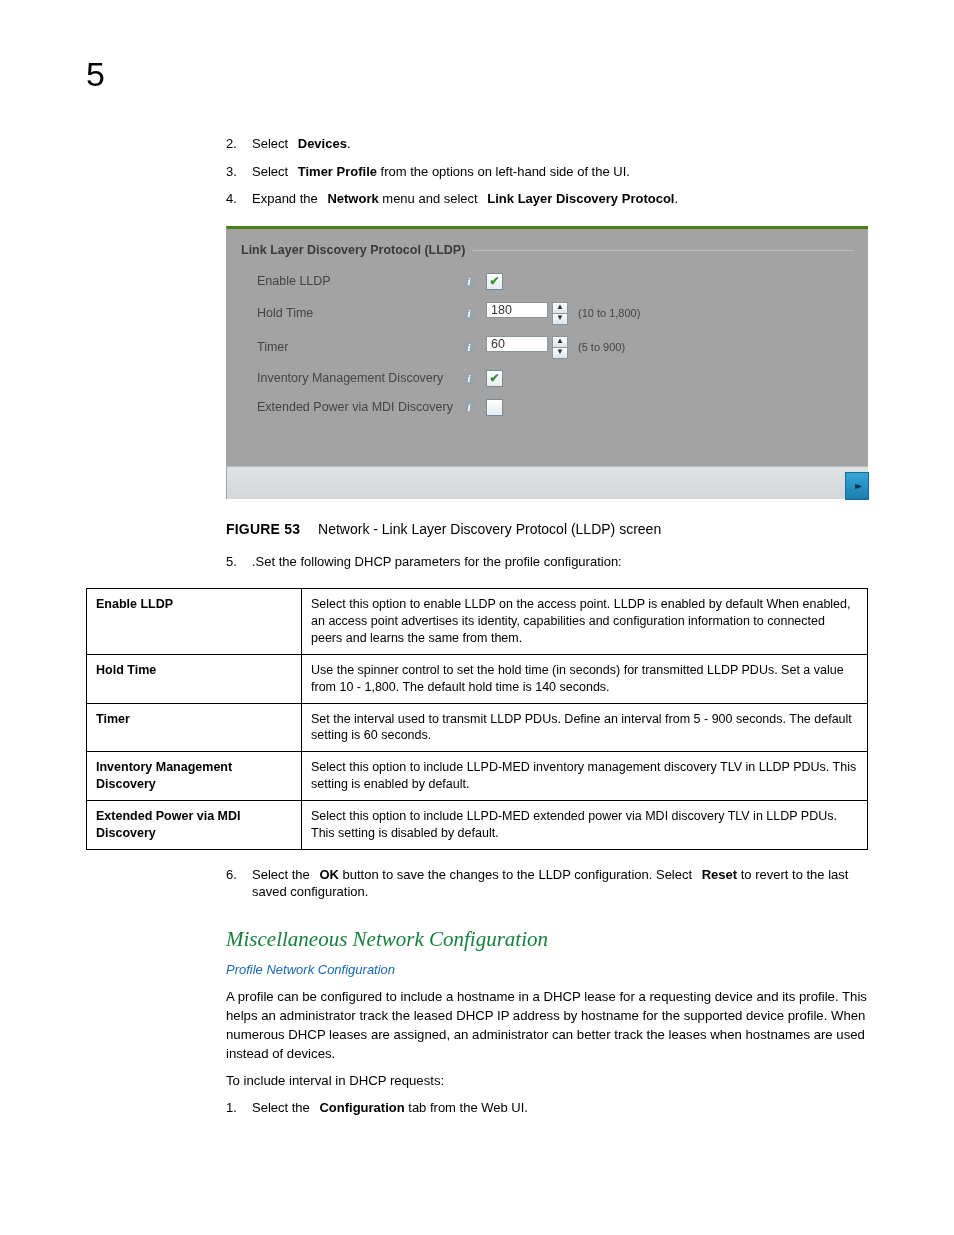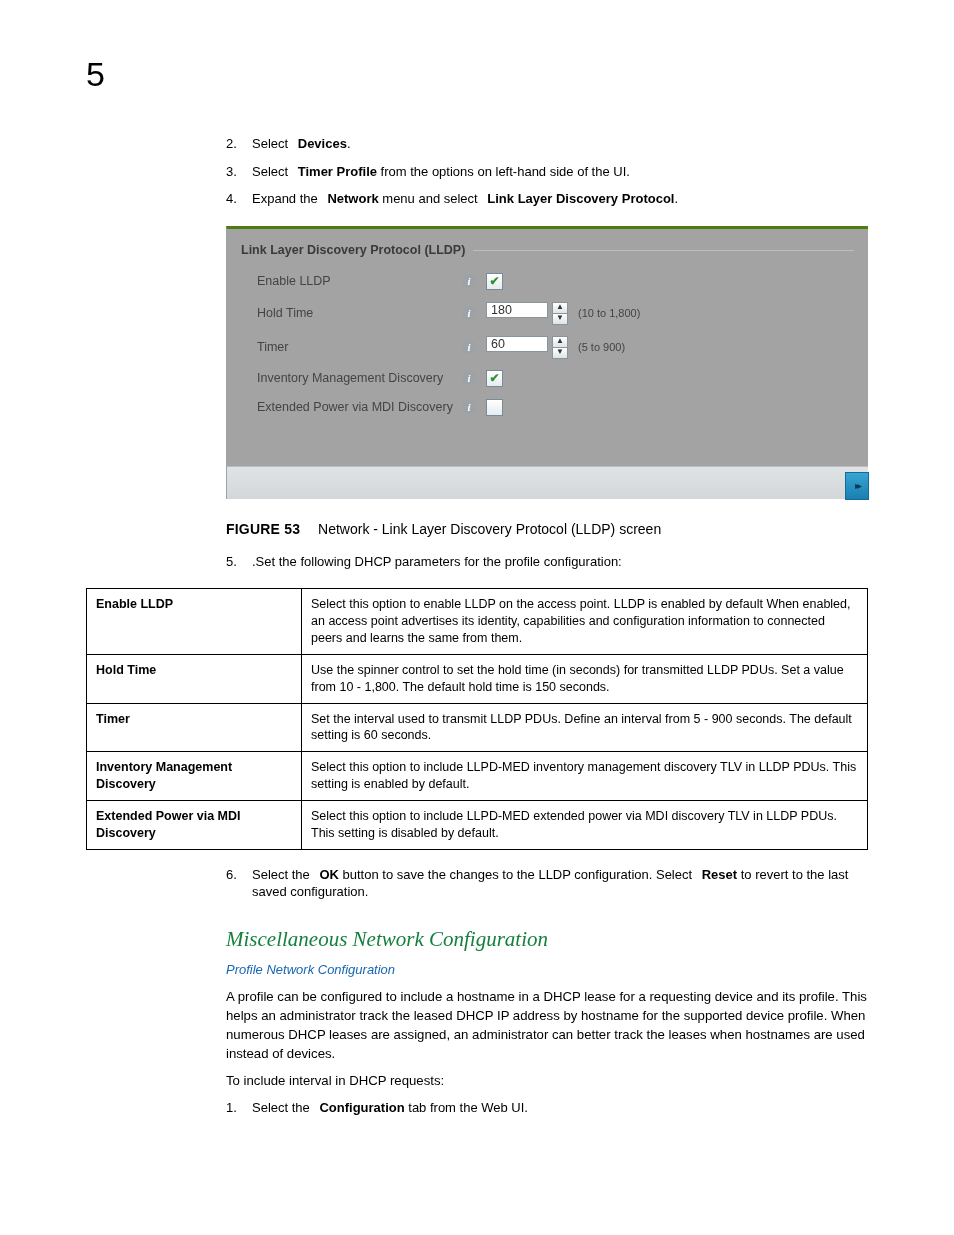--- a/index.html
+++ b/index.html
@@ -296,21 +296,21 @@
     </ol>
 
     <table class="desc-table">
       <tbody>
           <tr>
             <td class="param">Enable LLDP</td>
             <td>Select this option to enable LLDP on the access point. LLDP is enabled by default When enabled, an access point advertises its identity, capabilities and configuration information to connected peers and learns the same from them.</td>
           </tr>
       <tr>
             <td class="param">Hold Time</td>
-            <td>Use the spinner control to set the hold time (in seconds) for transmitted LLDP PDUs. Set a value from 10 - 1,800. The default hold time is 150 seconds.</td>
+            <td>Use the spinner control to set the hold time (in seconds) for transmitted LLDP PDUs. Set a value from 10 - 1,800. The default hold time is 140 seconds.</td>
           </tr>
       <tr>
             <td class="param">Timer</td>
             <td>Set the interval used to transmit LLDP PDUs. Define an interval from 5 - 900 seconds. The default setting is 60 seconds.</td>
           </tr>
       <tr>
             <td class="param">Inventory Management Discovery</td>
             <td>Select this option to include LLPD-MED inventory management discovery TLV in LLDP PDUs. This setting is enabled by default.</td>
           </tr>
       <tr>

